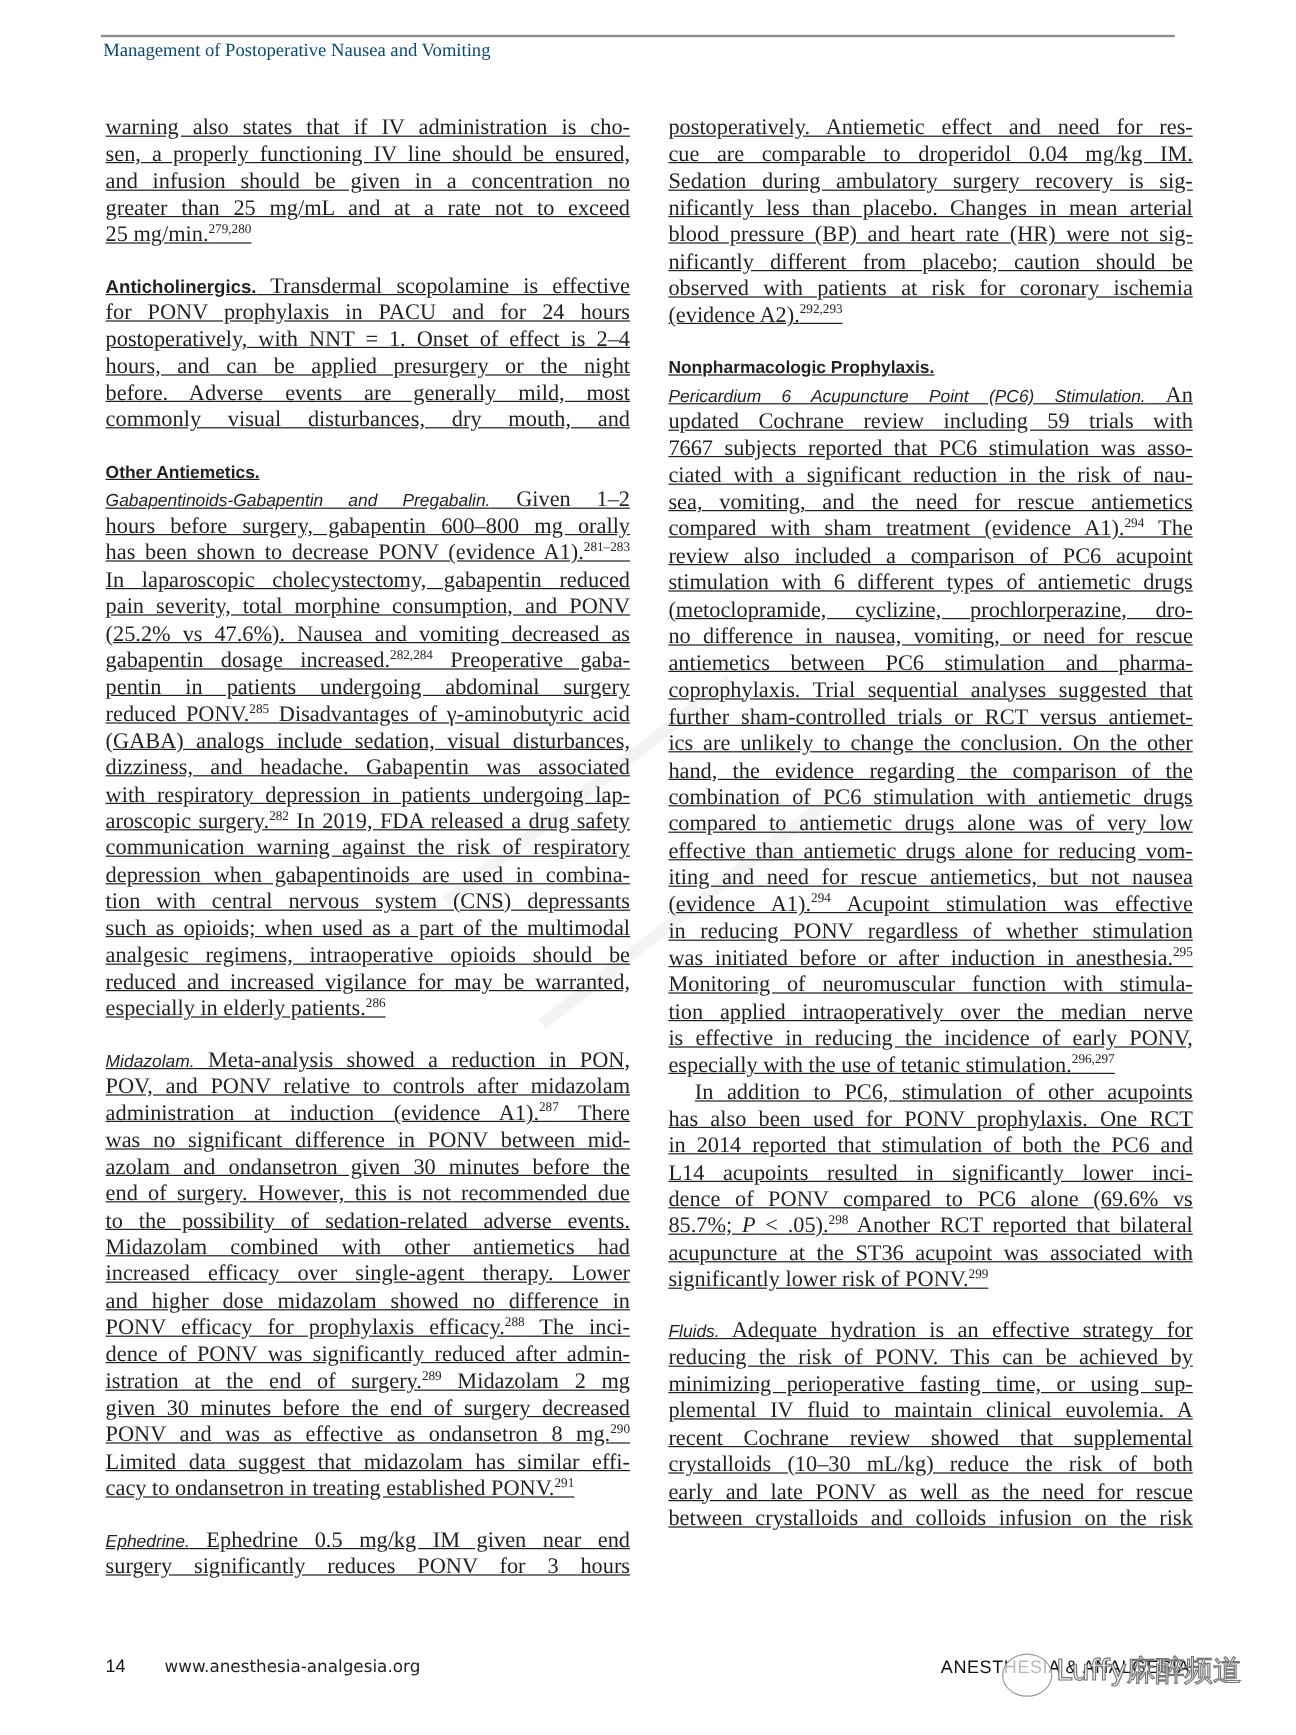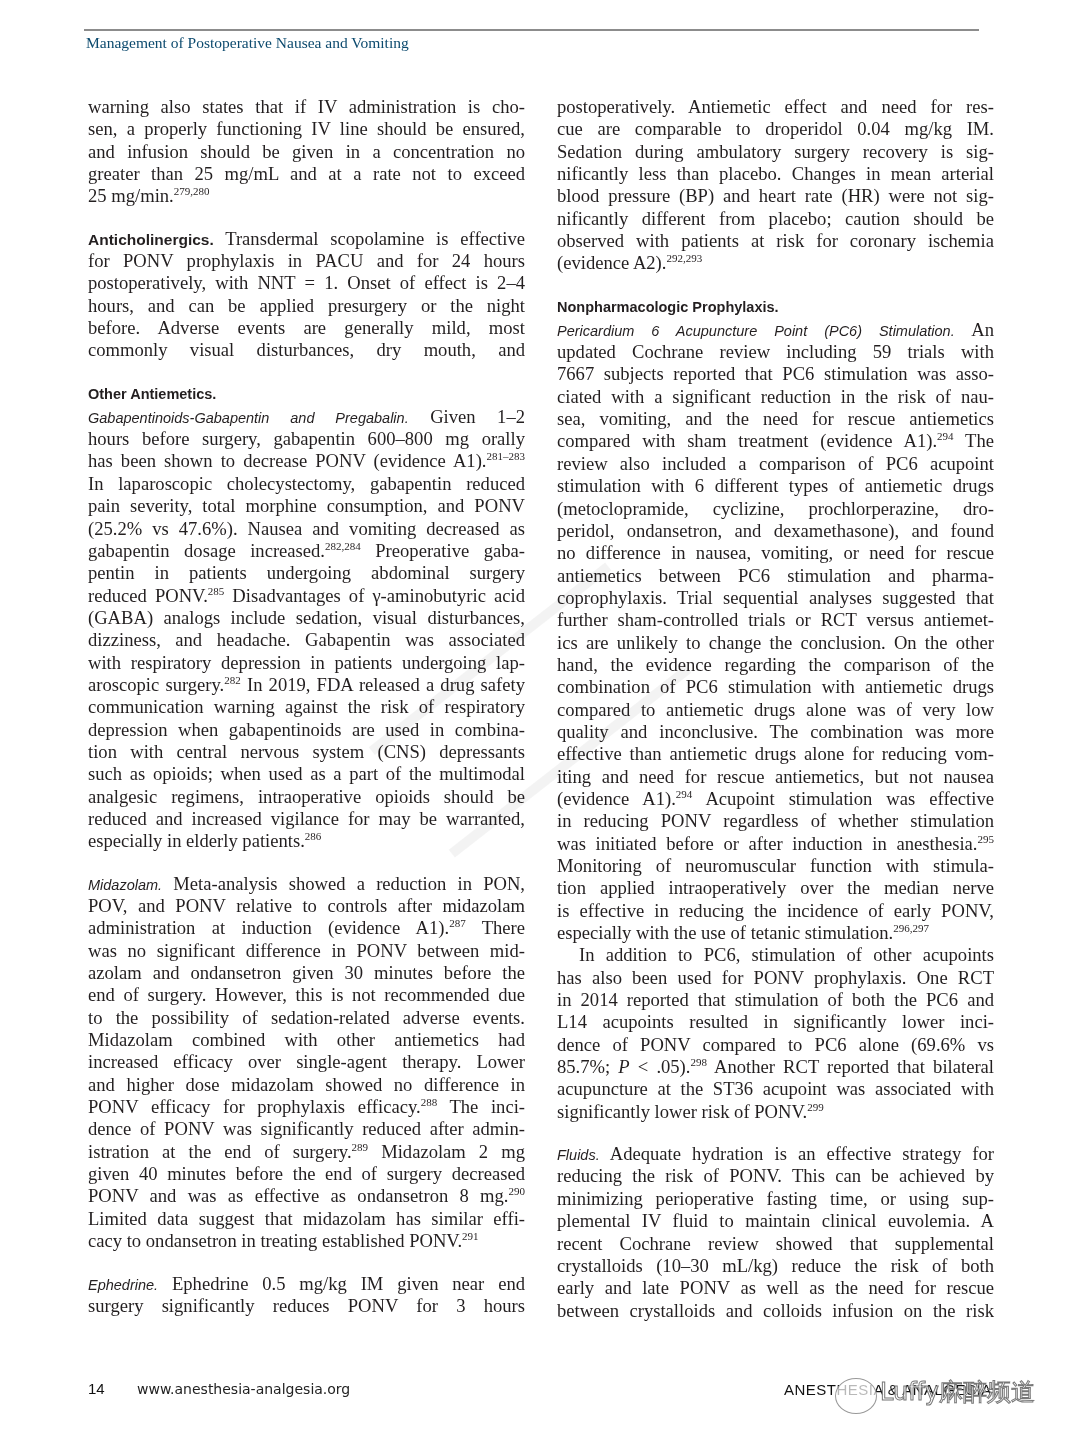--- a/index.html
+++ b/index.html
@@ -2,21 +2,21 @@
 <html><head>
 <meta charset="utf-8">
 <style>
   html, body { margin: 0; padding: 0; background: #ffffff; }
   body { width: 1080px; height: 1446px; position: relative; overflow: hidden; color: #231f20; }
   .running-head {
     position: absolute; left: 86px; top: 34px;
     font-family: "Liberation Serif", serif; font-size: 15.5px; color: #0c4a6e;
   }
   .head-rule { position: absolute; left: 84px; top: 29px; width: 895px; height: 2px; background: #8c8c8c; }
-  .col { position: absolute; width: 437px; }
+  .col { position: absolute; width: 437px; text-decoration: underline; }
   .col.left { left: 88px; top: 96px; }
   .col.right { left: 557px; top: 96px; }
   .line {
     font-family: "Liberation Serif", serif; font-size: 18.6px;
     height: 22.35px; line-height: 22.35px; white-space: nowrap;
     text-align: justify; text-align-last: justify; overflow: visible;
   }
   .line.last { text-align-last: left; }
   .line.indent { text-indent: 22px; }
   .line sup { font-size: 11px; vertical-align: 0; position: relative; top: -7px; }
@@ -120,21 +120,21 @@
         <div class="line"><span>was no significant difference in PONV between mid-</span></div>
         <div class="line"><span>azolam and ondansetron given 30 minutes before the</span></div>
         <div class="line"><span>end of surgery. However, this is not recommended due</span></div>
         <div class="line"><span>to the possibility of sedation-related adverse events.</span></div>
         <div class="line"><span>Midazolam combined with other antiemetics had</span></div>
         <div class="line"><span>increased efficacy over single-agent therapy. Lower</span></div>
         <div class="line"><span>and higher dose midazolam showed no difference in</span></div>
         <div class="line"><span>PONV efficacy for prophylaxis efficacy.</span><sup>288</sup><span> The inci-</span></div>
         <div class="line"><span>dence of PONV was significantly reduced after admin-</span></div>
         <div class="line"><span>istration at the end of surgery.</span><sup>289</sup><span> Midazolam 2 mg</span></div>
-        <div class="line"><span>given 40 minutes before the end of surgery decreased</span></div>
+        <div class="line"><span>given 30 minutes before the end of surgery decreased</span></div>
         <div class="line"><span>PONV and was as effective as ondansetron 8 mg.</span><sup>290</sup></div>
         <div class="line"><span>Limited data suggest that midazolam has similar effi-</span></div>
         <div class="line last"><span>cacy to ondansetron in treating established PONV.</span><sup>291</sup></div>
       </div>
   </div>
   <div class="gap"></div>
   <div>
     <div class="line"><span class="runin-ital">Ephedrine.</span><span> Ephedrine 0.5 mg/kg IM given near end</span></div>
     <div>
         <div class="line"><span>surgery significantly reduces PONV for 3 hours</span></div>
@@ -159,30 +159,28 @@
     <div class="line"><span class="runin-ital">Pericardium 6 Acupuncture Point (PC6) Stimulation.</span><span> An</span></div>
     <div>
         <div class="line"><span>updated Cochrane review including 59 trials with</span></div>
         <div class="line"><span>7667 subjects reported that PC6 stimulation was asso-</span></div>
         <div class="line"><span>ciated with a significant reduction in the risk of nau-</span></div>
         <div class="line"><span>sea, vomiting, and the need for rescue antiemetics</span></div>
         <div class="line"><span>compared with sham treatment (evidence A1).</span><sup>294</sup><span> The</span></div>
         <div class="line"><span>review also included a comparison of PC6 acupoint</span></div>
         <div class="line"><span>stimulation with 6 different types of antiemetic drugs</span></div>
         <div class="line"><span>(metoclopramide, cyclizine, prochlorperazine, dro-</span></div>
-        <div class="line"><span>peridol, ondansetron, and dexamethasone), and found</span></div>
         <div class="line"><span>no difference in nausea, vomiting, or need for rescue</span></div>
         <div class="line"><span>antiemetics between PC6 stimulation and pharma-</span></div>
         <div class="line"><span>coprophylaxis. Trial sequential analyses suggested that</span></div>
         <div class="line"><span>further sham-controlled trials or RCT versus antiemet-</span></div>
         <div class="line"><span>ics are unlikely to change the conclusion. On the other</span></div>
         <div class="line"><span>hand, the evidence regarding the comparison of the</span></div>
         <div class="line"><span>combination of PC6 stimulation with antiemetic drugs</span></div>
         <div class="line"><span>compared to antiemetic drugs alone was of very low</span></div>
-        <div class="line"><span>quality and inconclusive. The combination was more</span></div>
         <div class="line"><span>effective than antiemetic drugs alone for reducing vom-</span></div>
         <div class="line"><span>iting and need for rescue antiemetics, but not nausea</span></div>
         <div class="line"><span>(evidence A1).</span><sup>294</sup><span> Acupoint stimulation was effective</span></div>
         <div class="line"><span>in reducing PONV regardless of whether stimulation</span></div>
         <div class="line"><span>was initiated before or after induction in anesthesia.</span><sup>295</sup></div>
         <div class="line"><span>Monitoring of neuromuscular function with stimula-</span></div>
         <div class="line"><span>tion applied intraoperatively over the median nerve</span></div>
         <div class="line"><span>is effective in reducing the incidence of early PONV,</span></div>
         <div class="line last"><span>especially with the use of tetanic stimulation.</span><sup>296,297</sup></div>
       </div>

